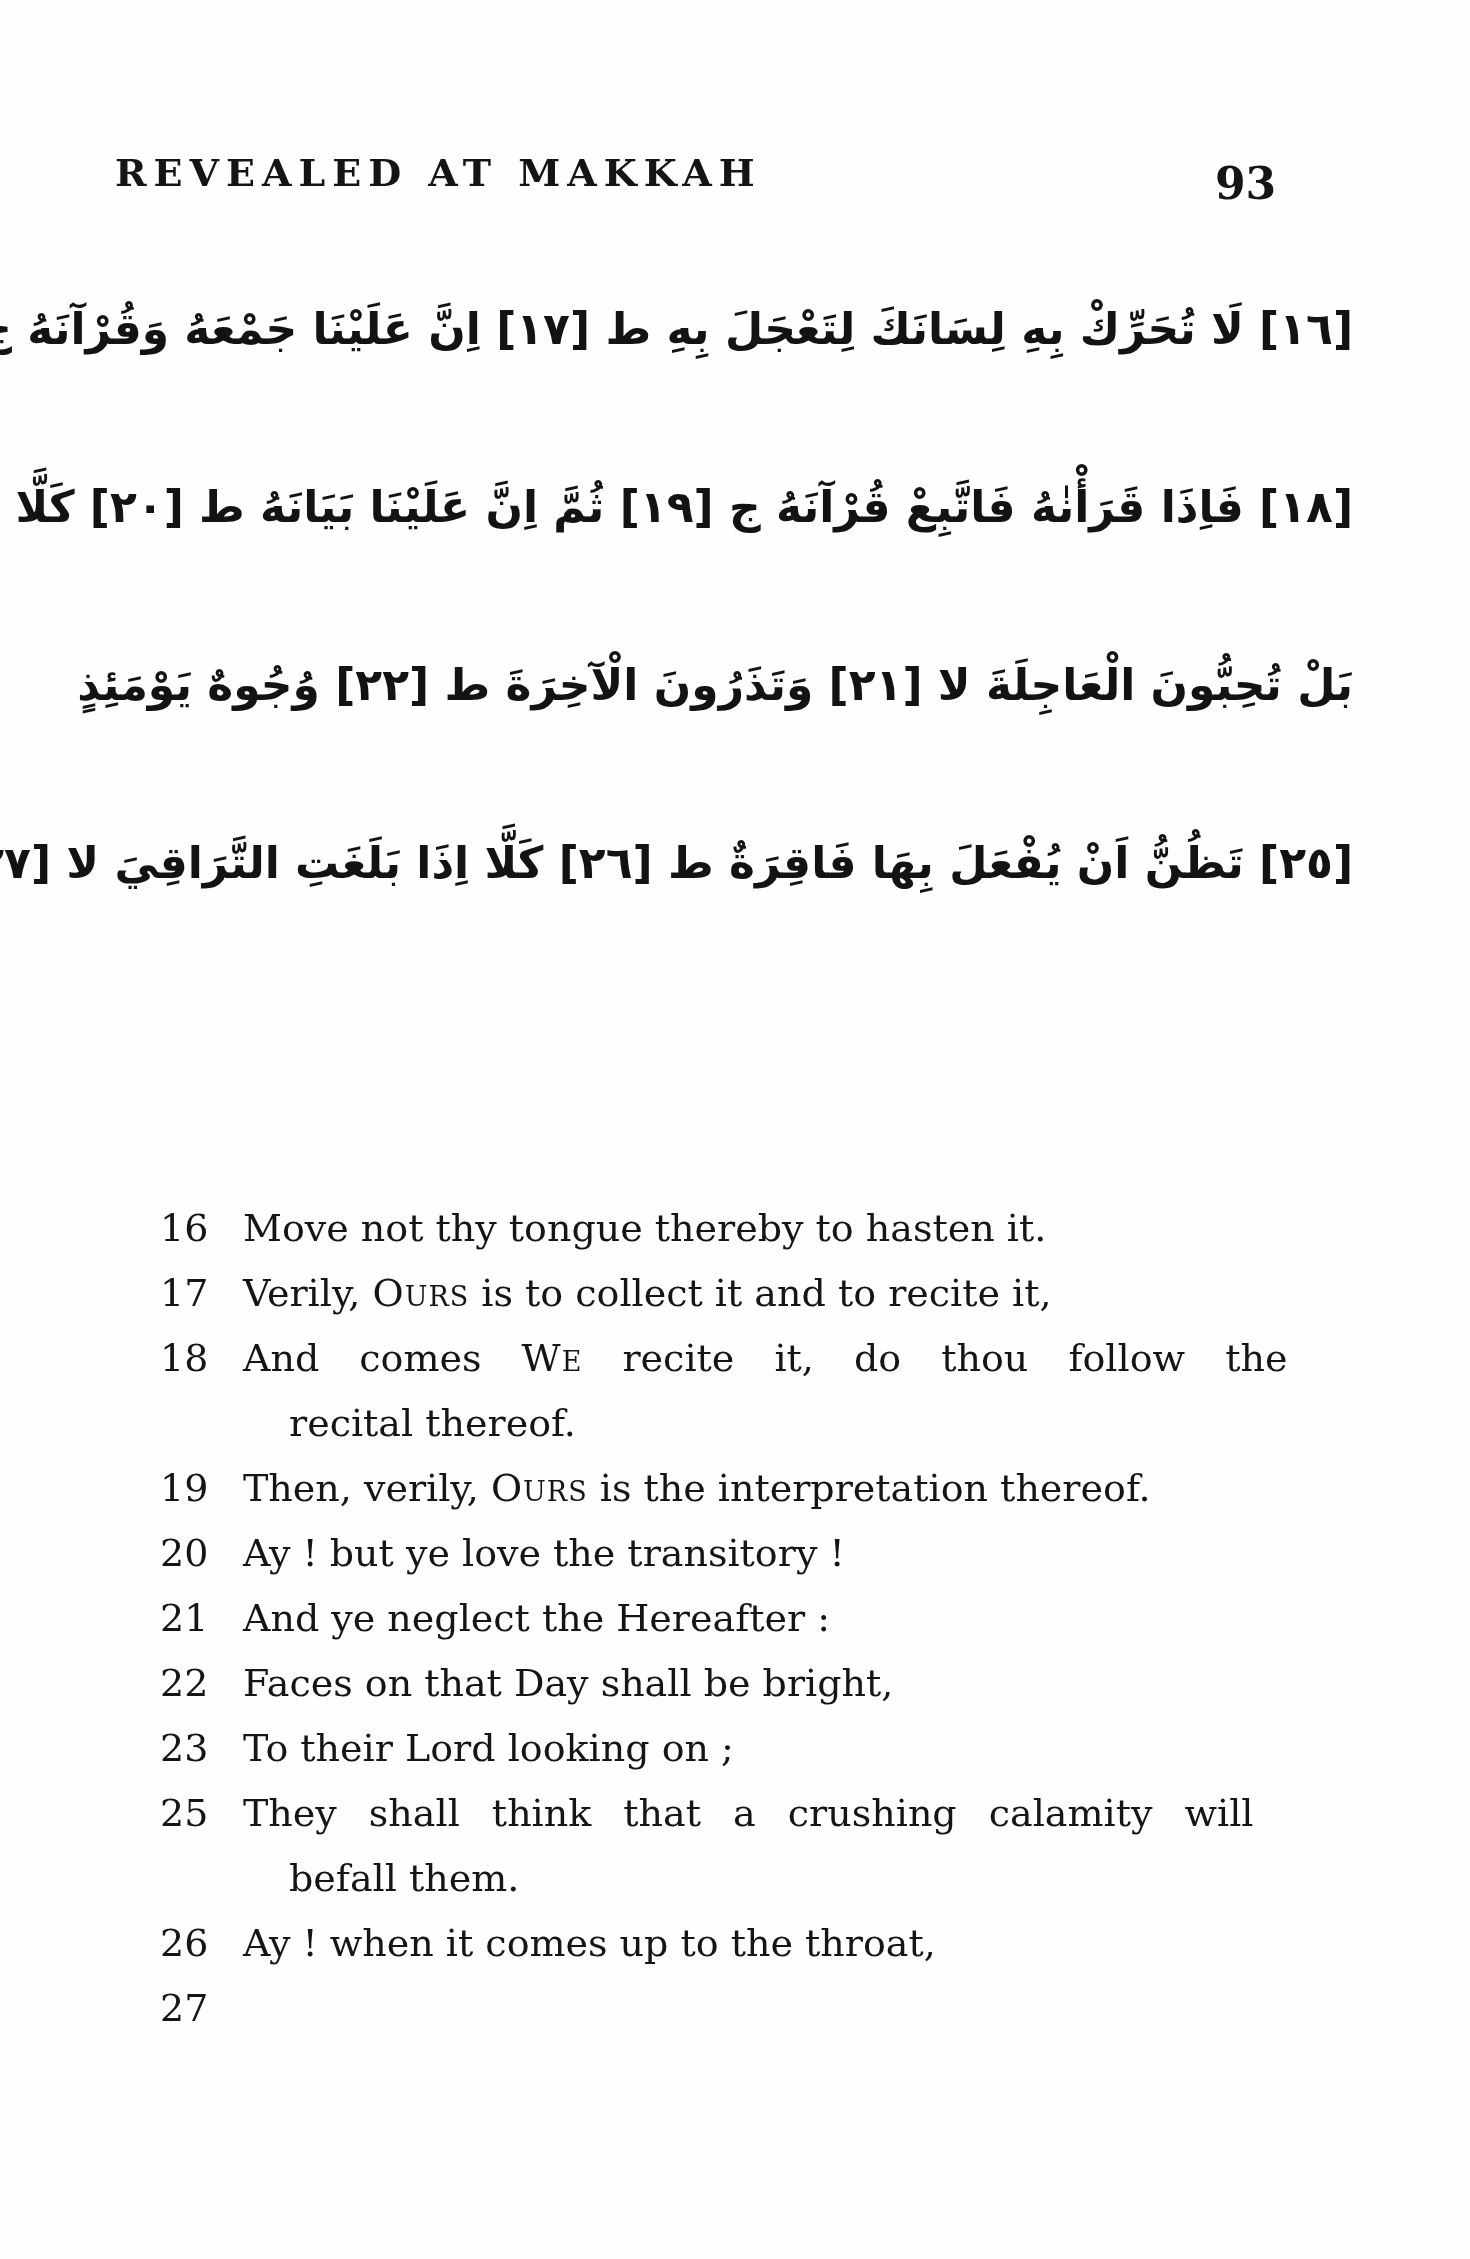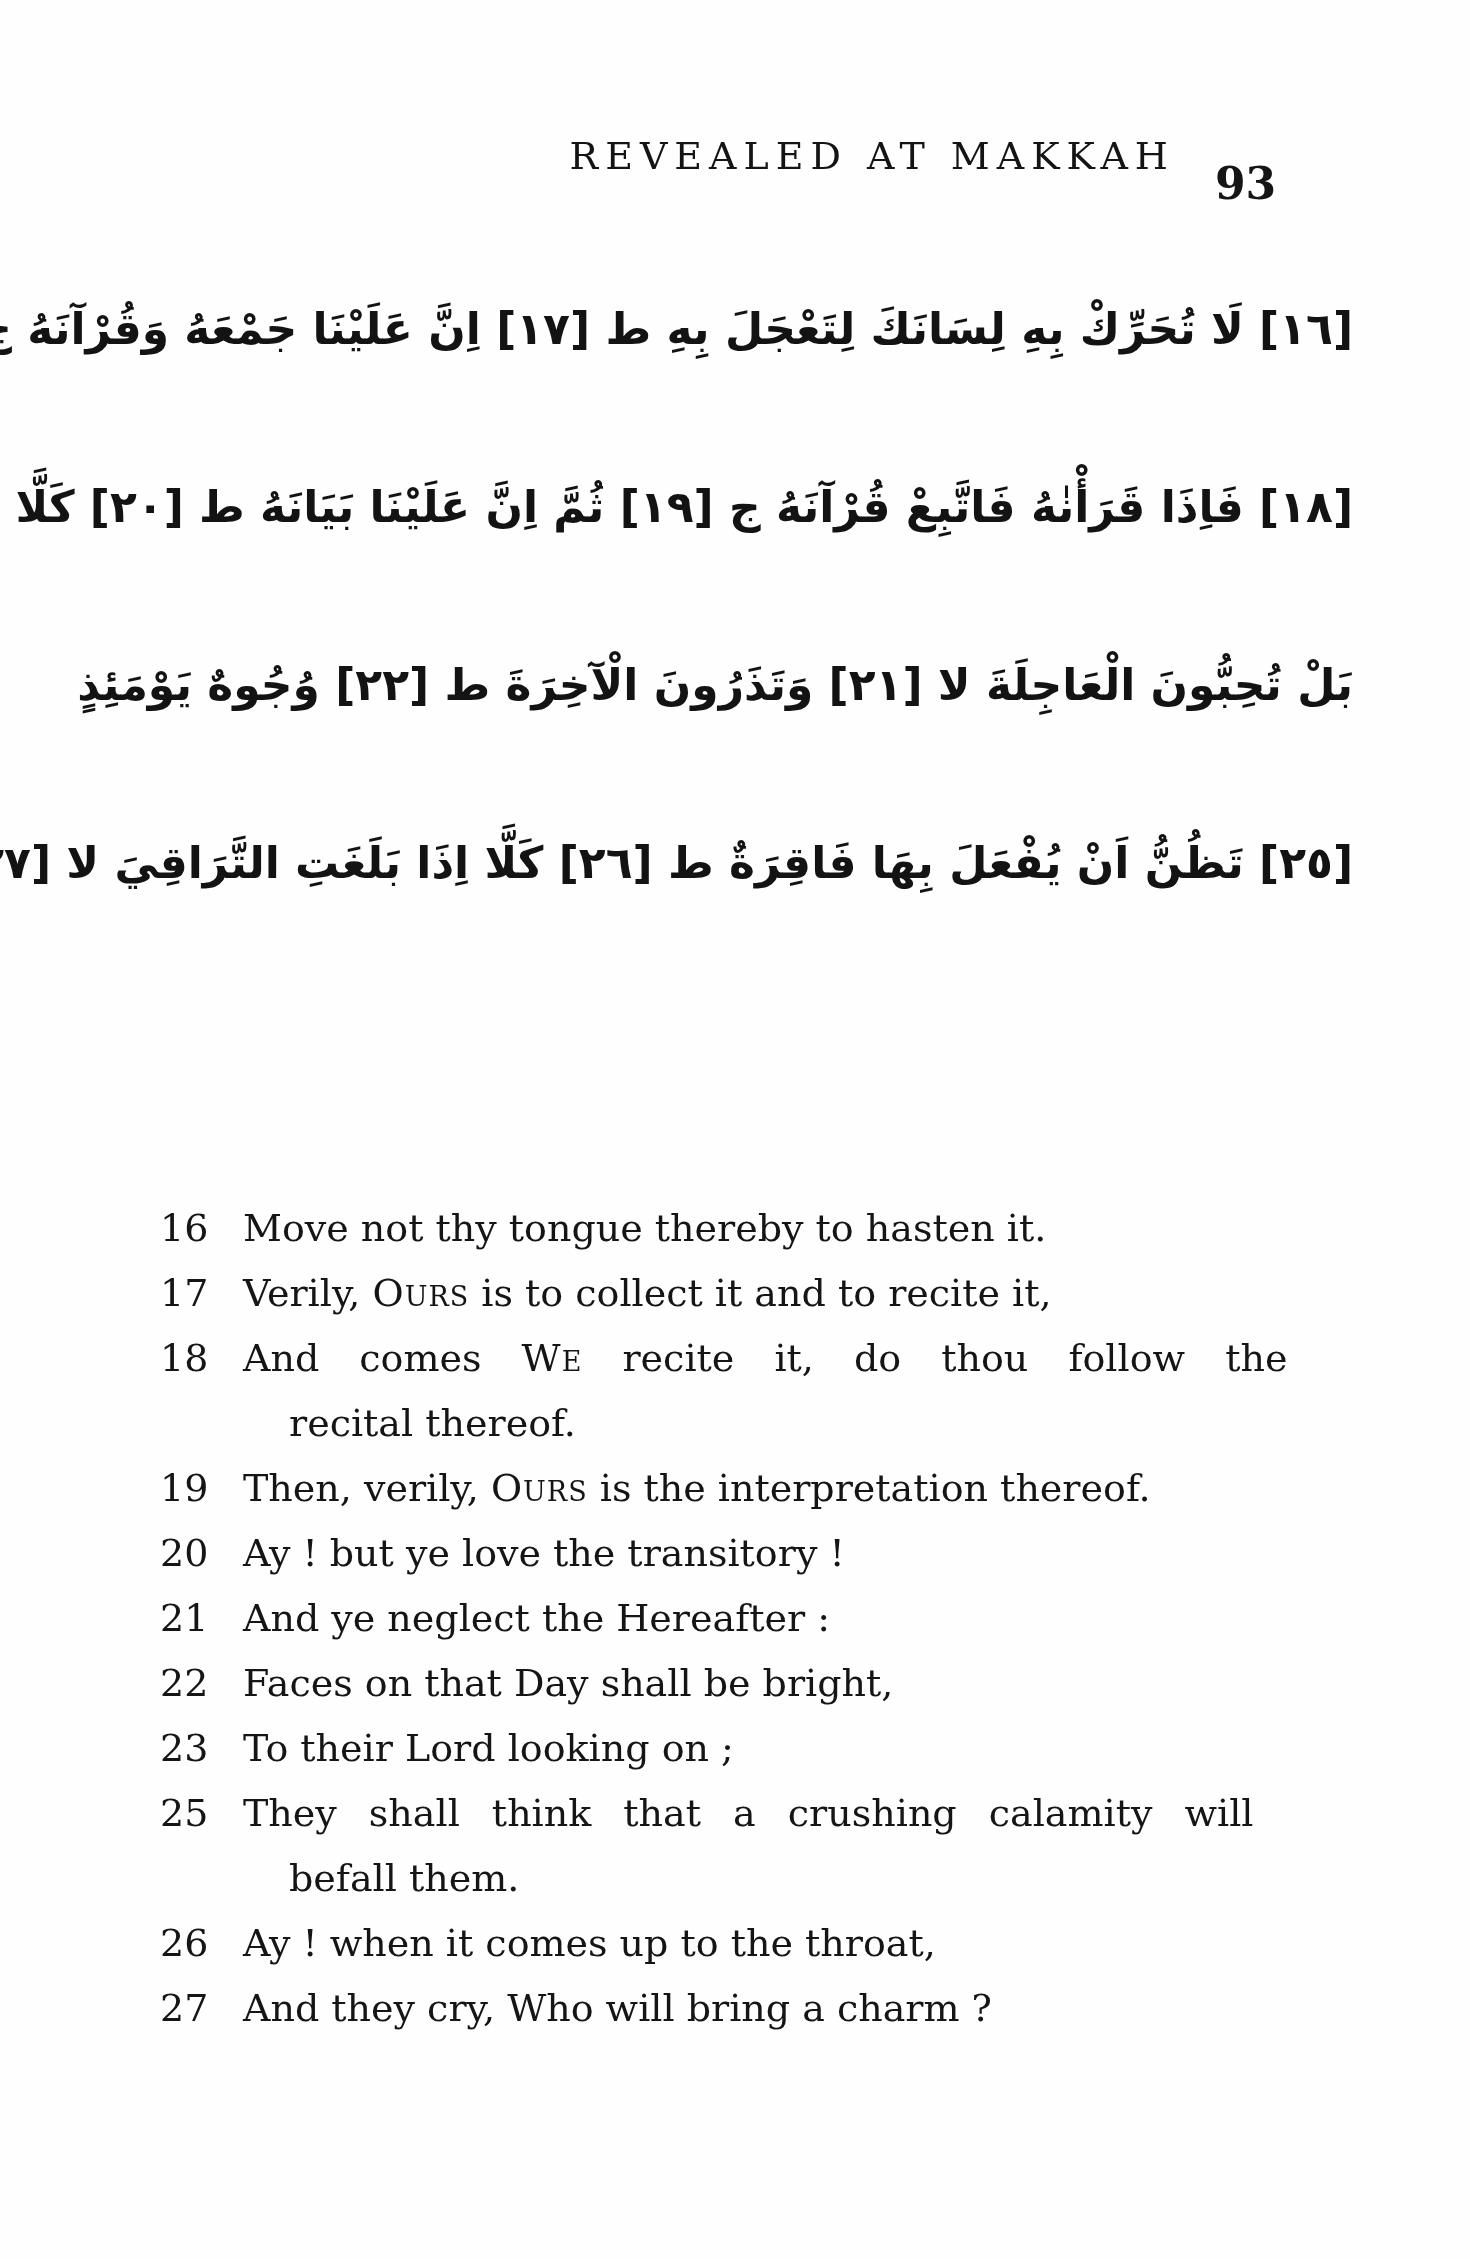--- a/index.html
+++ b/index.html
@@ -11,27 +11,27 @@
     position: relative;
     width: 1470px;
     height: 2259px;
     background: #fefefe;
     color: #161616;
     overflow: hidden;
   }
   
   #running-header {
     position: absolute;
-    top: 134px;
+    top: 150px;
     left: 115px;
     width: 1060px;
-    text-align: right;
+    text-align: left;
     font-family: "DejaVu Serif", serif;
     font-size: 38px;
-    font-weight: 400;
+    font-weight: 700;
     letter-spacing: 7px;
     white-space: nowrap;
     color: #141414;
   }
   #page-number {
     position: absolute;
     top: 158px;
     left: 1215px;
     font-family: "DejaVu Serif", serif;
     font-size: 44px;
@@ -184,17 +184,16 @@
       <span class="verse-text"><span>befall them.</span><span class="sc"></span><span></span></span>
     </div>
 
     <div class="verse-row">
       <span class="verse-num">26</span>
       <span class="verse-text"><span>Ay ! when it comes up to the throat,</span><span class="sc"></span><span></span></span>
     </div>
 
     <div class="verse-row">
       <span class="verse-num">27</span>
-      <span class="verse-text"><span>And they cry, Who will bring a charm ?</span><span class="sc"></span><span></span></span>
     </div>
 
   </div>
 </div>
 
 </body></html>

